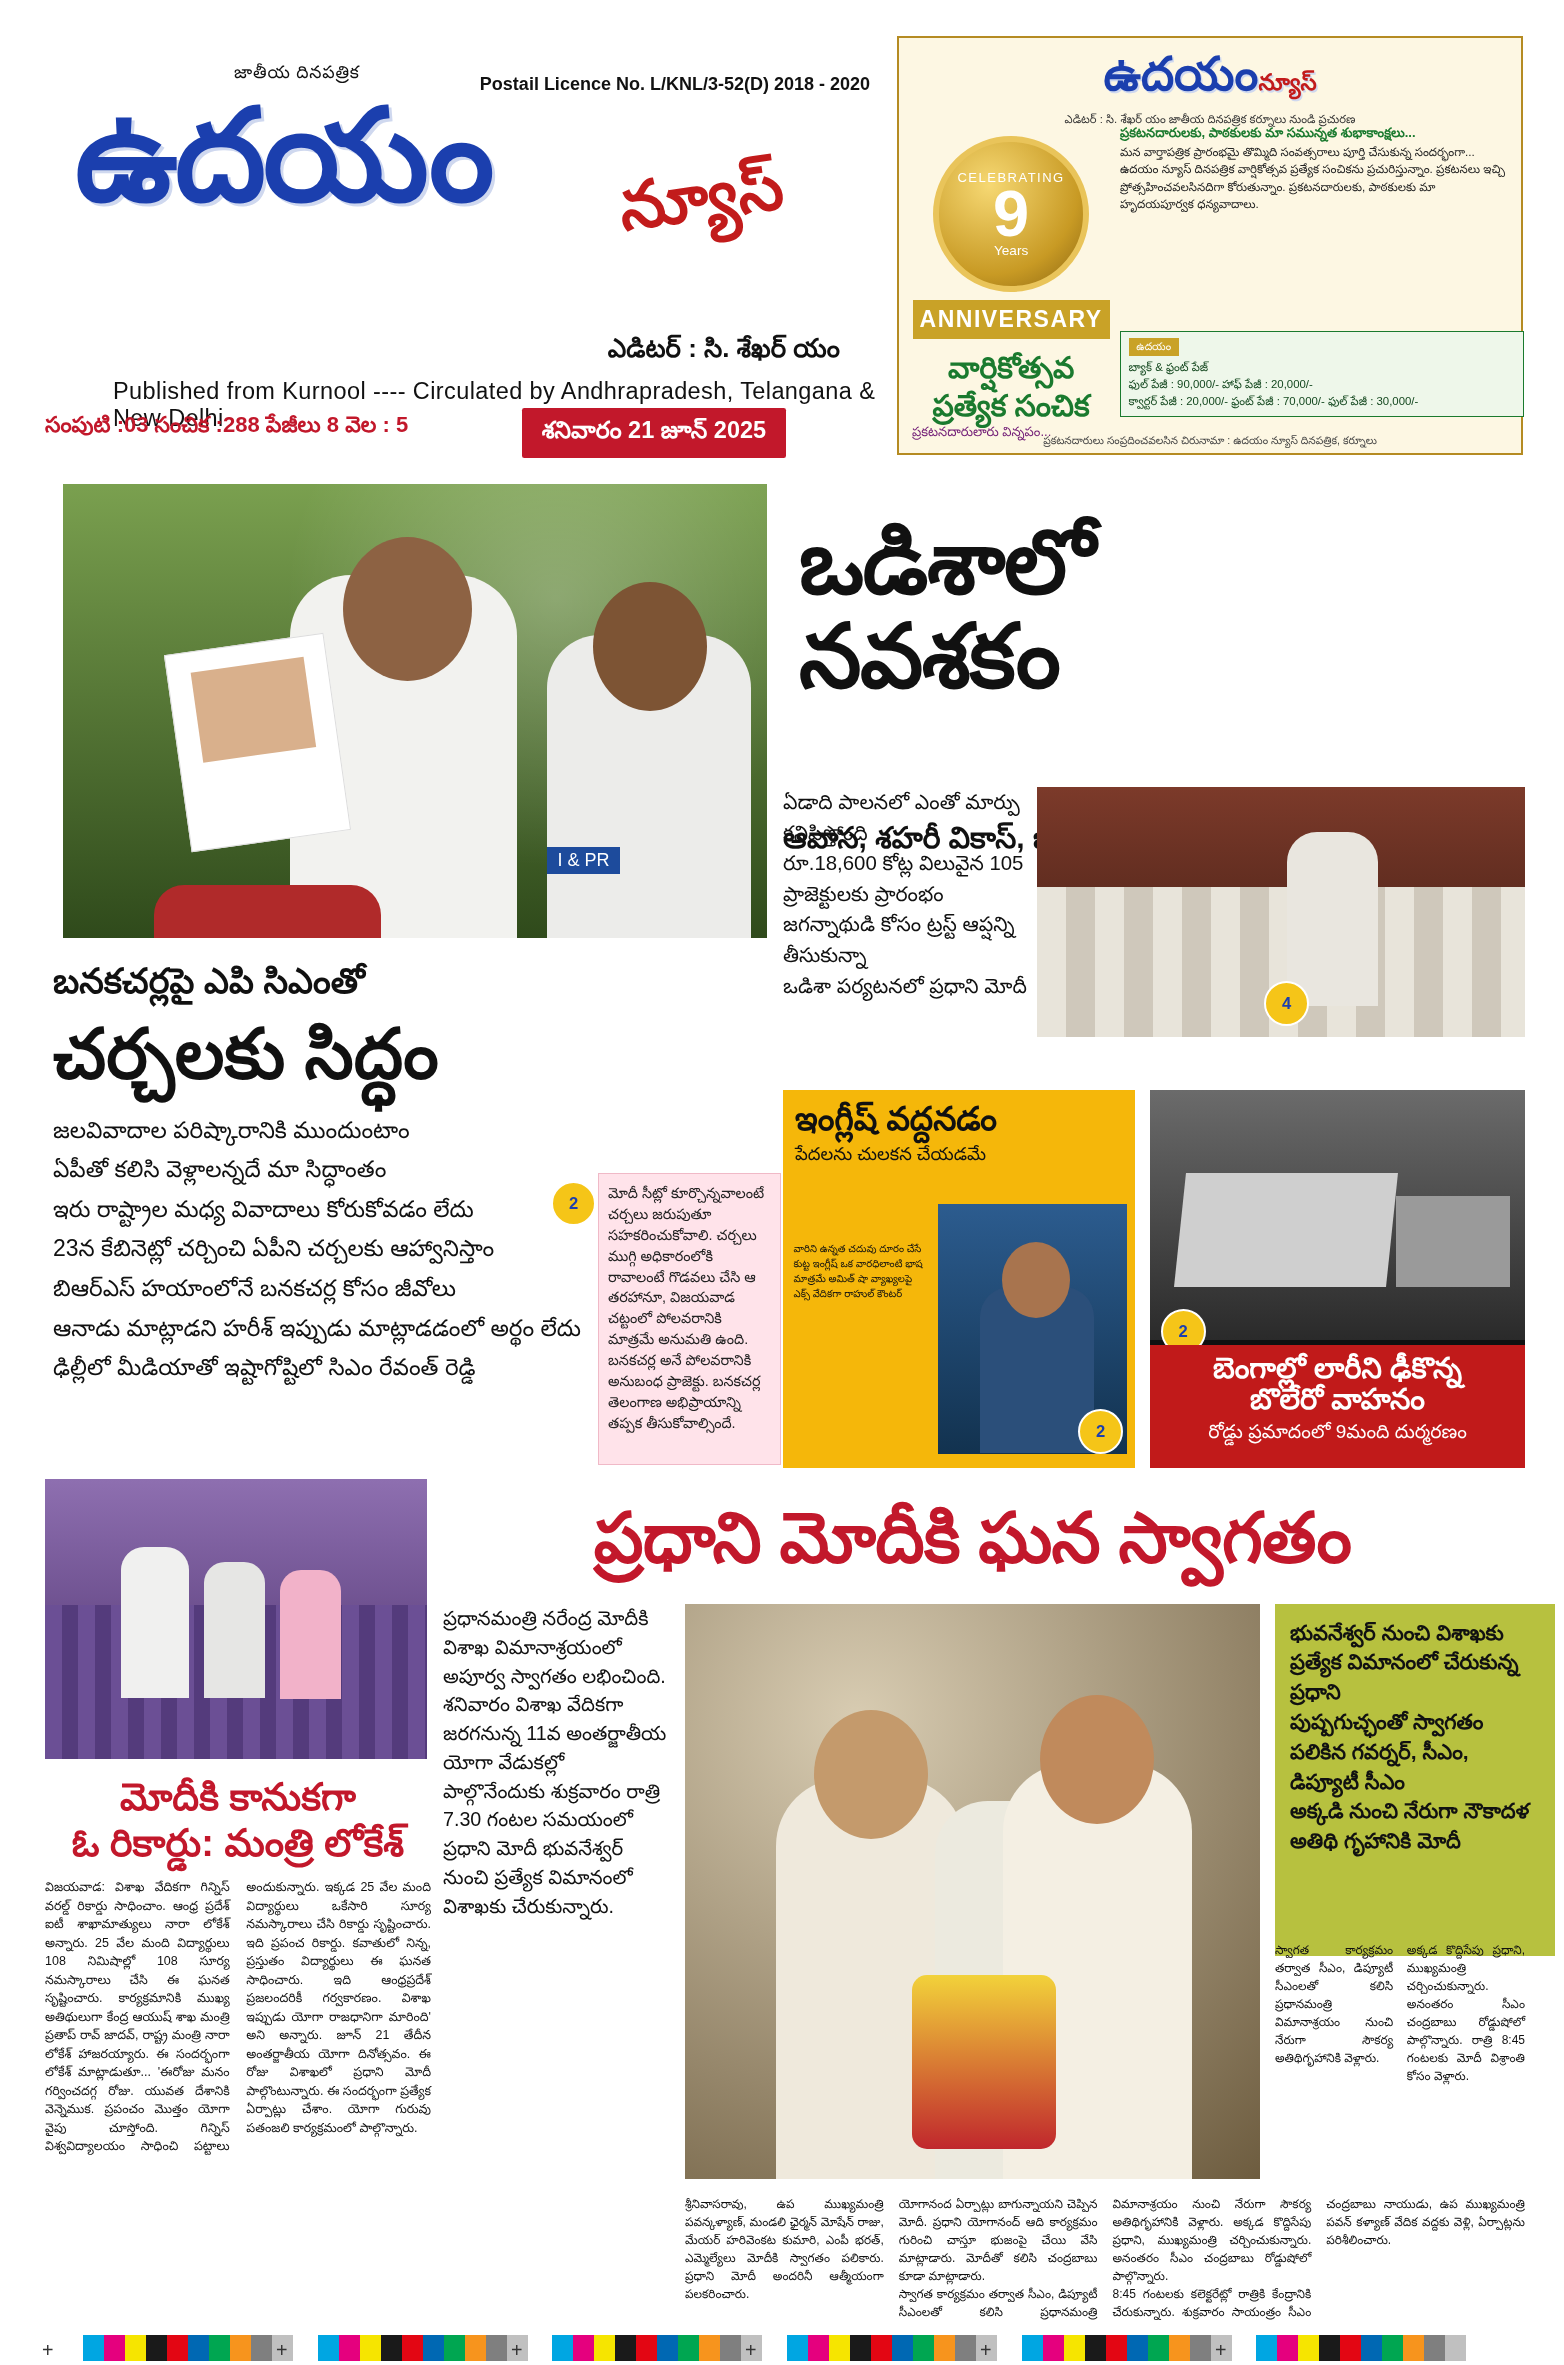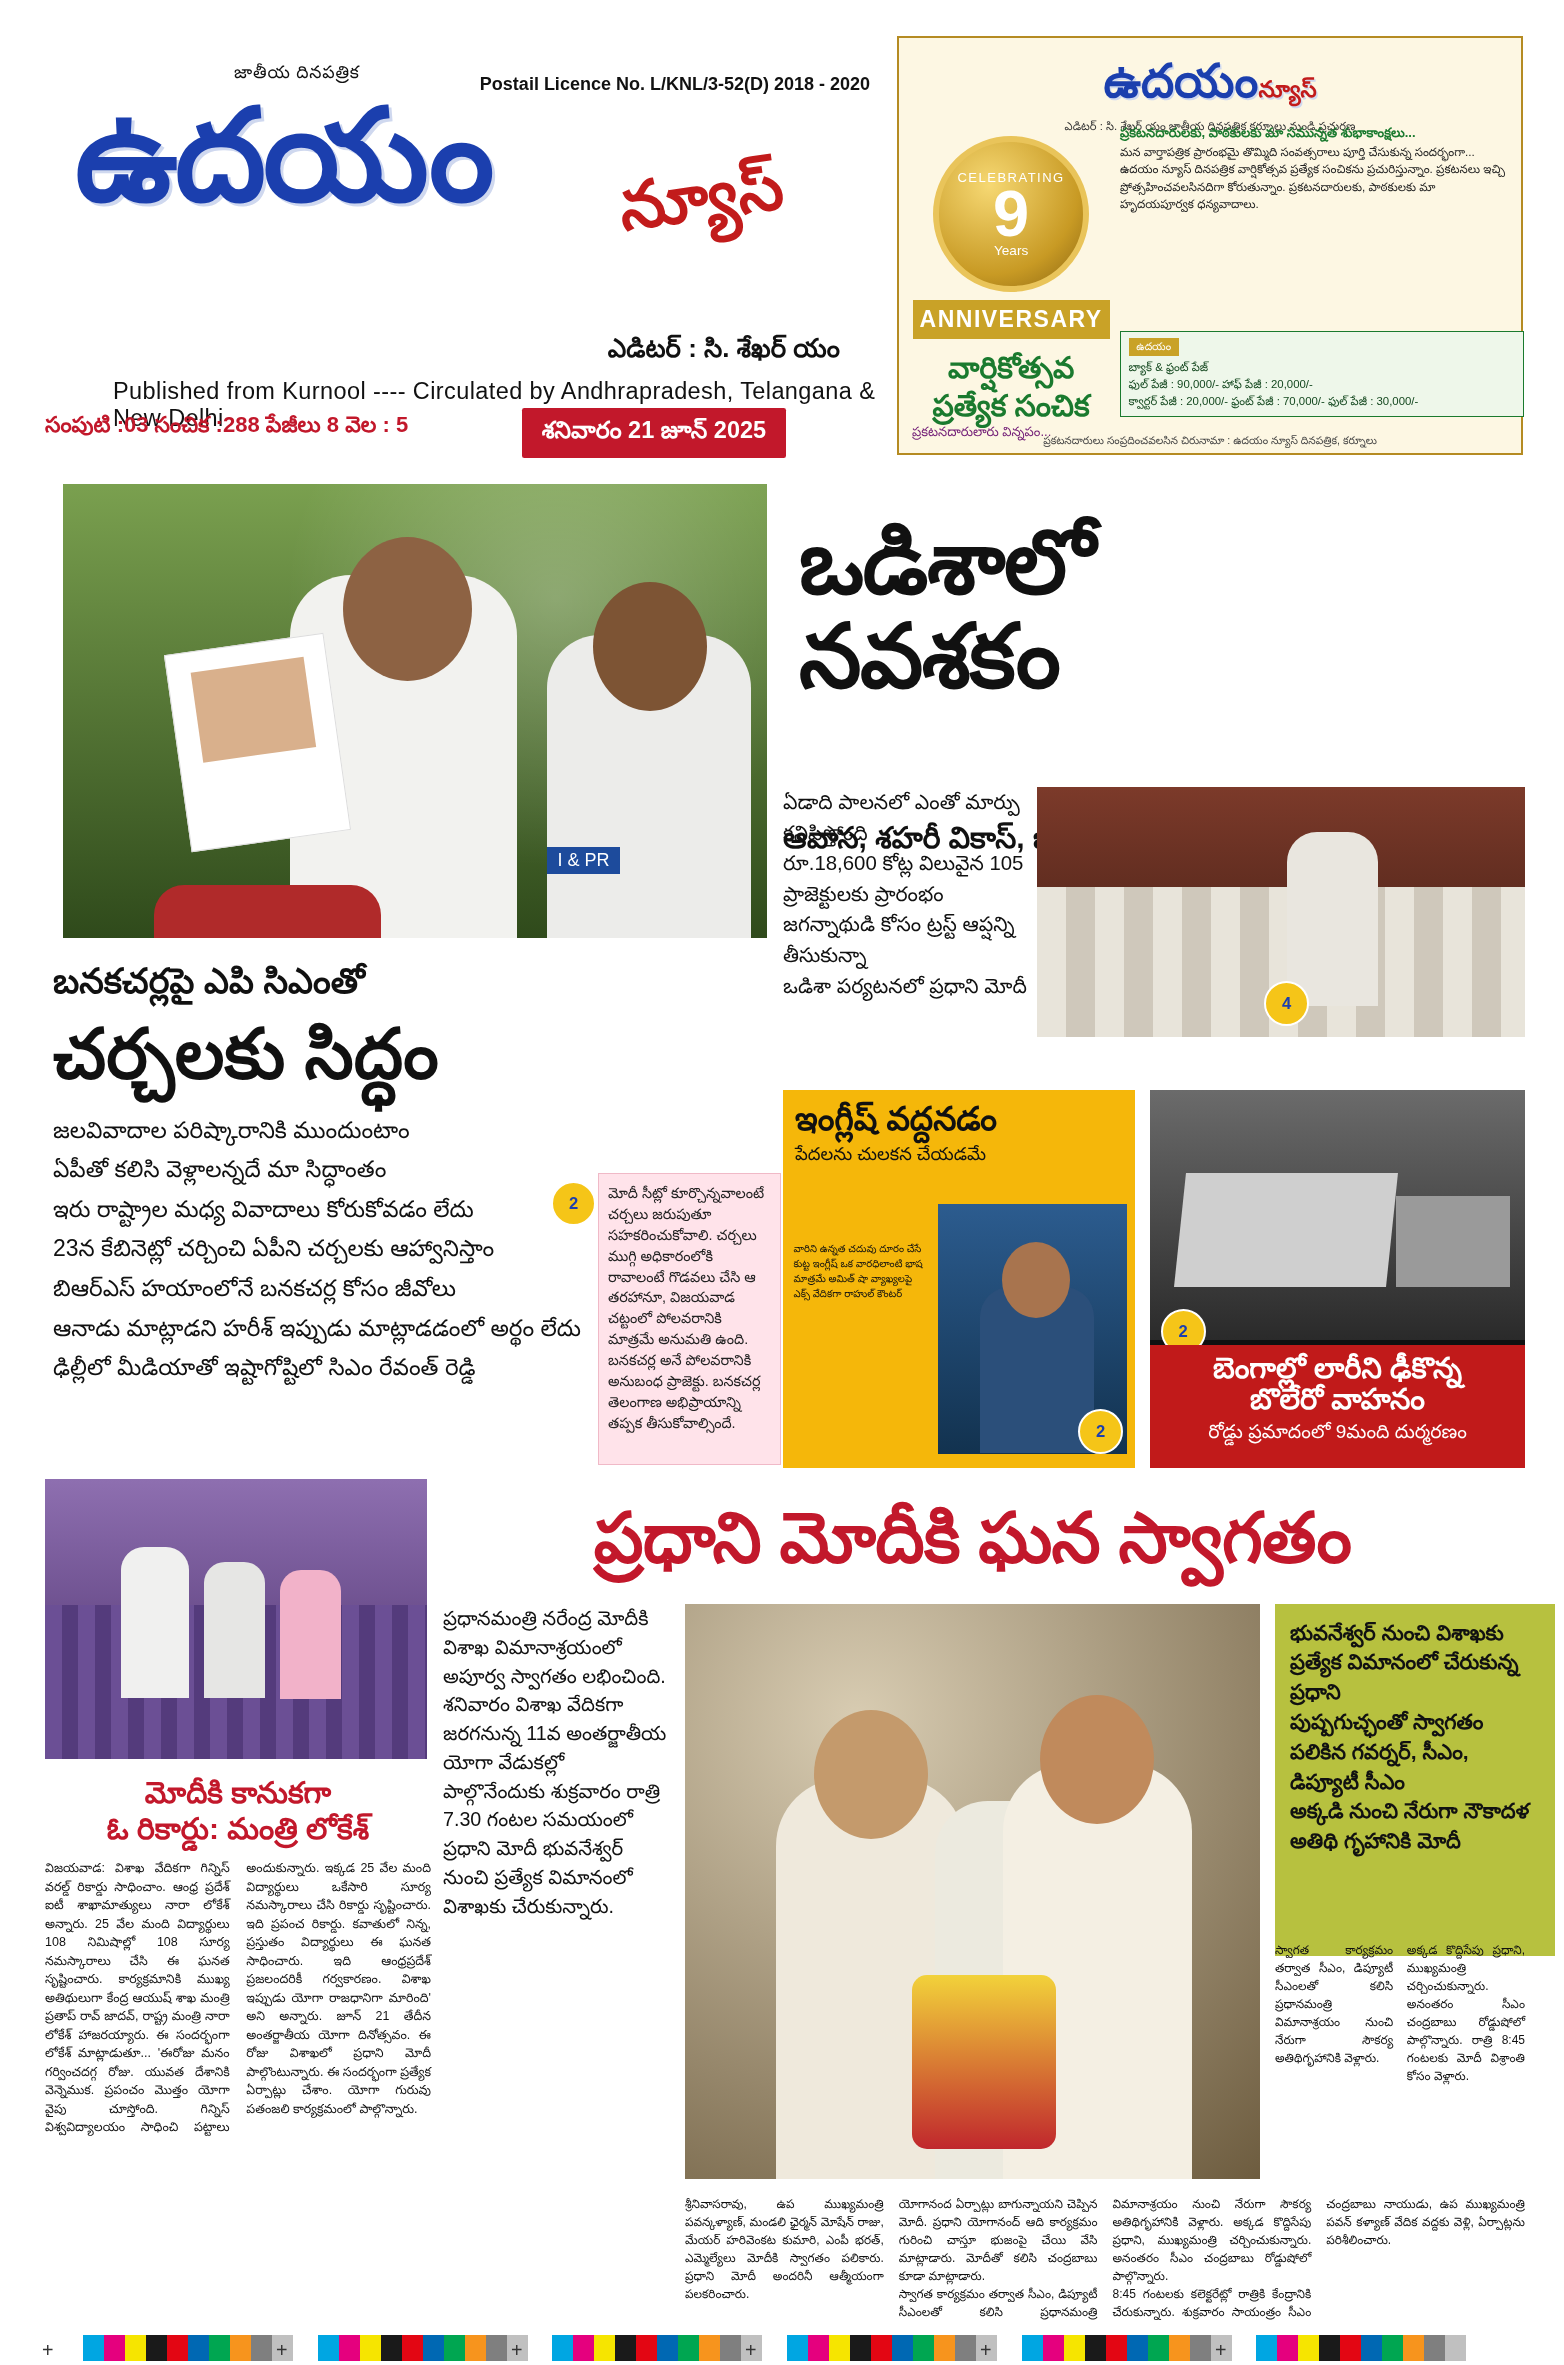--- a/index.html
+++ b/index.html
@@ -18,21 +18,21 @@
   .mh-pub{position:absolute;left:68px;top:348px;font-size:23.5px;color:#111;letter-spacing:0.4px;}
 
   .mh-strip{position:absolute;left:45px;top:412px;width:840px;height:47px;}
   .strip-red{position:absolute;left:0;top:0;font-size:22px;font-weight:bold;color:#c2182b;}
   .strip-box{position:absolute;left:477px;top:-4.5px;background:#c2182b;color:#fff;font-size:23.5px;font-weight:bold;
              padding:9px 19.7px;border-radius:2.3px;}
 
   
   .anniv{position:absolute;left:897px;top:36px;width:622px;height:415px;border:2.3px solid #b58b22;background:#fdf7e3;}
   .anniv-top{position:absolute;left:0;top:0;width:100%;height:91px;text-align:center;}
-  .anniv-logo{font-size:47px;font-weight:bold;color:#1b3fae;margin-top:15px;text-shadow:1.5px 1.5px 0 #cfd8ef;}
+  .anniv-logo{font-size:47px;font-weight:bold;color:#1b3fae;margin-top:8px;text-shadow:1.5px 1.5px 0 #cfd8ef;}
   .anniv-logo .nw{font-size:23px;color:#c21b1b;}
   .anniv-logo-sub{font-size:11.4px;color:#333;}
   .anniv-left{position:absolute;left:13.6px;top:89px;width:197px;height:310px;text-align:center;}
   .medal{width:144px;height:144px;border-radius:50%;margin:9px auto 0;
          background:radial-gradient(circle at 35% 30%,#f6d873,#c89a24 65%,#8a6512);
          border:6px solid #e9c45a;display:flex;flex-direction:column;align-items:center;justify-content:center;color:#fff;}
   .medal .cel{font-size:13px;letter-spacing:1.5px;}
   .medal .nine{font-size:65px;font-weight:bold;line-height:0.9;}
   .medal .yrs{font-size:13.6px;}
   .anniv-ribbon{margin-top:7.6px;background:#c9a227;color:#fff;font-size:23px;font-weight:bold;padding:6px 0;letter-spacing:1.5px;}
@@ -108,21 +108,21 @@
 
   
   .ph3{position:absolute;left:45px;top:1479px;width:382px;height:280px;background:linear-gradient(#8e6fb0,#4a2f6b);overflow:hidden;}
   .ph3 .crowdb{position:absolute;left:0;bottom:0;width:100%;height:55%;background:repeating-linear-gradient(90deg,#6b4f95 0 16.6px,#543b7c 16.6px 33px);}
   .ph3 .p1{position:absolute;left:76px;top:68px;width:68px;height:151px;background:#f0f0ef;border-radius:23px 23px 0 0;}
   .ph3 .p2{position:absolute;left:159px;top:83px;width:61px;height:136px;background:#e6e6e4;border-radius:21px 21px 0 0;}
   .ph3 .p3{position:absolute;left:235px;top:91px;width:61px;height:129px;background:#f2b2c9;border-radius:21px 21px 0 0;}
 
   
   .lokesh{position:absolute;left:45px;top:1775px;width:386px;}
-  .lokesh h3{margin:0;font-size:30px;line-height:1.2;font-weight:bold;color:#c2182b;text-align:center;}
+  .lokesh h3{margin:0;font-size:38px;line-height:1.2;font-weight:bold;color:#c2182b;text-align:center;}
   .lokesh .body{margin-top:12px;font-size:12.5px;line-height:1.48;color:#111;text-align:justify;column-count:2;column-gap:16.6px;}
 
   
   .ccol{position:absolute;left:443px;top:1604px;width:227px;}
   .ccol .lead{background:#fff;font-size:19.7px;line-height:1.46;color:#111;}
 
   
   .ph4{position:absolute;left:685px;top:1604px;width:575px;height:575px;background:linear-gradient(#c8b89a,#8a7553);overflow:hidden;}
   .ph4 .bg{position:absolute;inset:0;background:radial-gradient(circle at 30% 20%,#d8ccb2,#6d5c3f);}
   .ph4 .mA{position:absolute;left:91px;top:174px;width:189px;height:401px;background:#efe9dc;border-radius:68px 68px 0 0;}

